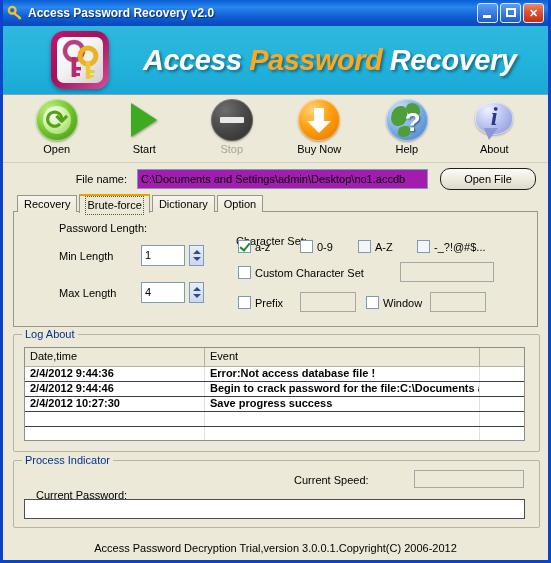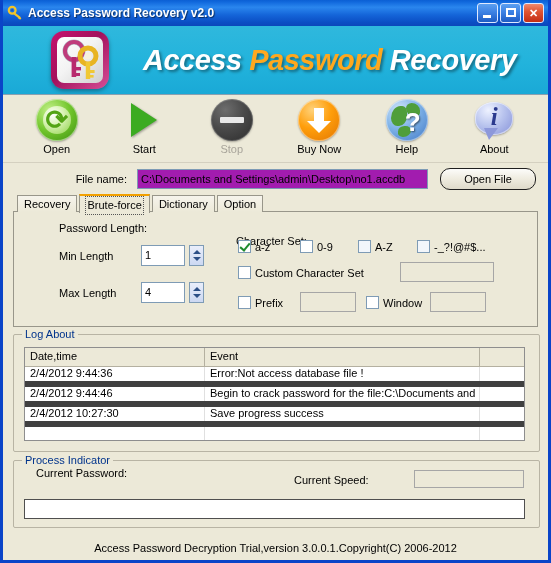--- a/index.html
+++ b/index.html
@@ -419,21 +419,21 @@
     padding-left: 5px;
     border-right: 1px solid #b4b0a0;
     box-sizing: border-box;
     color: #000;
     overflow: hidden;
     white-space: nowrap;
   }
   .col-date { width: 180px; }
   .col-event { width: 275px; }
   .col-end { width: 44px; border-right: none !important; }
-  .logrow { display: flex; height: 14px; border-bottom: 6px solid #404040; }
+  .logrow { display: flex; height: 14px; border-bottom: 1px solid #404040; font-weight: bold; }
   .logrow .rc {
     font-size: 11px;
     line-height: 13px;
     padding-left: 5px;
     border-right: 1px solid #e0e0e0;
     box-sizing: border-box;
     white-space: nowrap;
     overflow: hidden;
     color: #000;
   }
@@ -680,21 +680,21 @@
         <div class="rc col-event"></div>
         <div class="rc col-end"></div>
       </div>
 
     </div>
   </div>
 
   <div class="group" style="left:10px; top:460px; width:527px; height:68px;">
     <div class="gtitle">Process Indicator</div>
 
-    <div class="panel-label" style="left:22px; top:6px;">Current Password:</div>
+    <div class="panel-label" style="left:22px; top:28px;">Current Password:</div>
 
     <div class="panel-label" style="left:280px; top:13px;">Current Speed:</div>
     <div class="tb disabled" style="left:400px; top:9px; width:110px; height:18px; background:#ece9d8;"></div>
 
     <div id="pbar"></div>
   </div>
 
   <div id="footer">Access Password Decryption Trial,version 3.0.0.1.Copyright(C) 2006-2012</div>
 
 </div>

